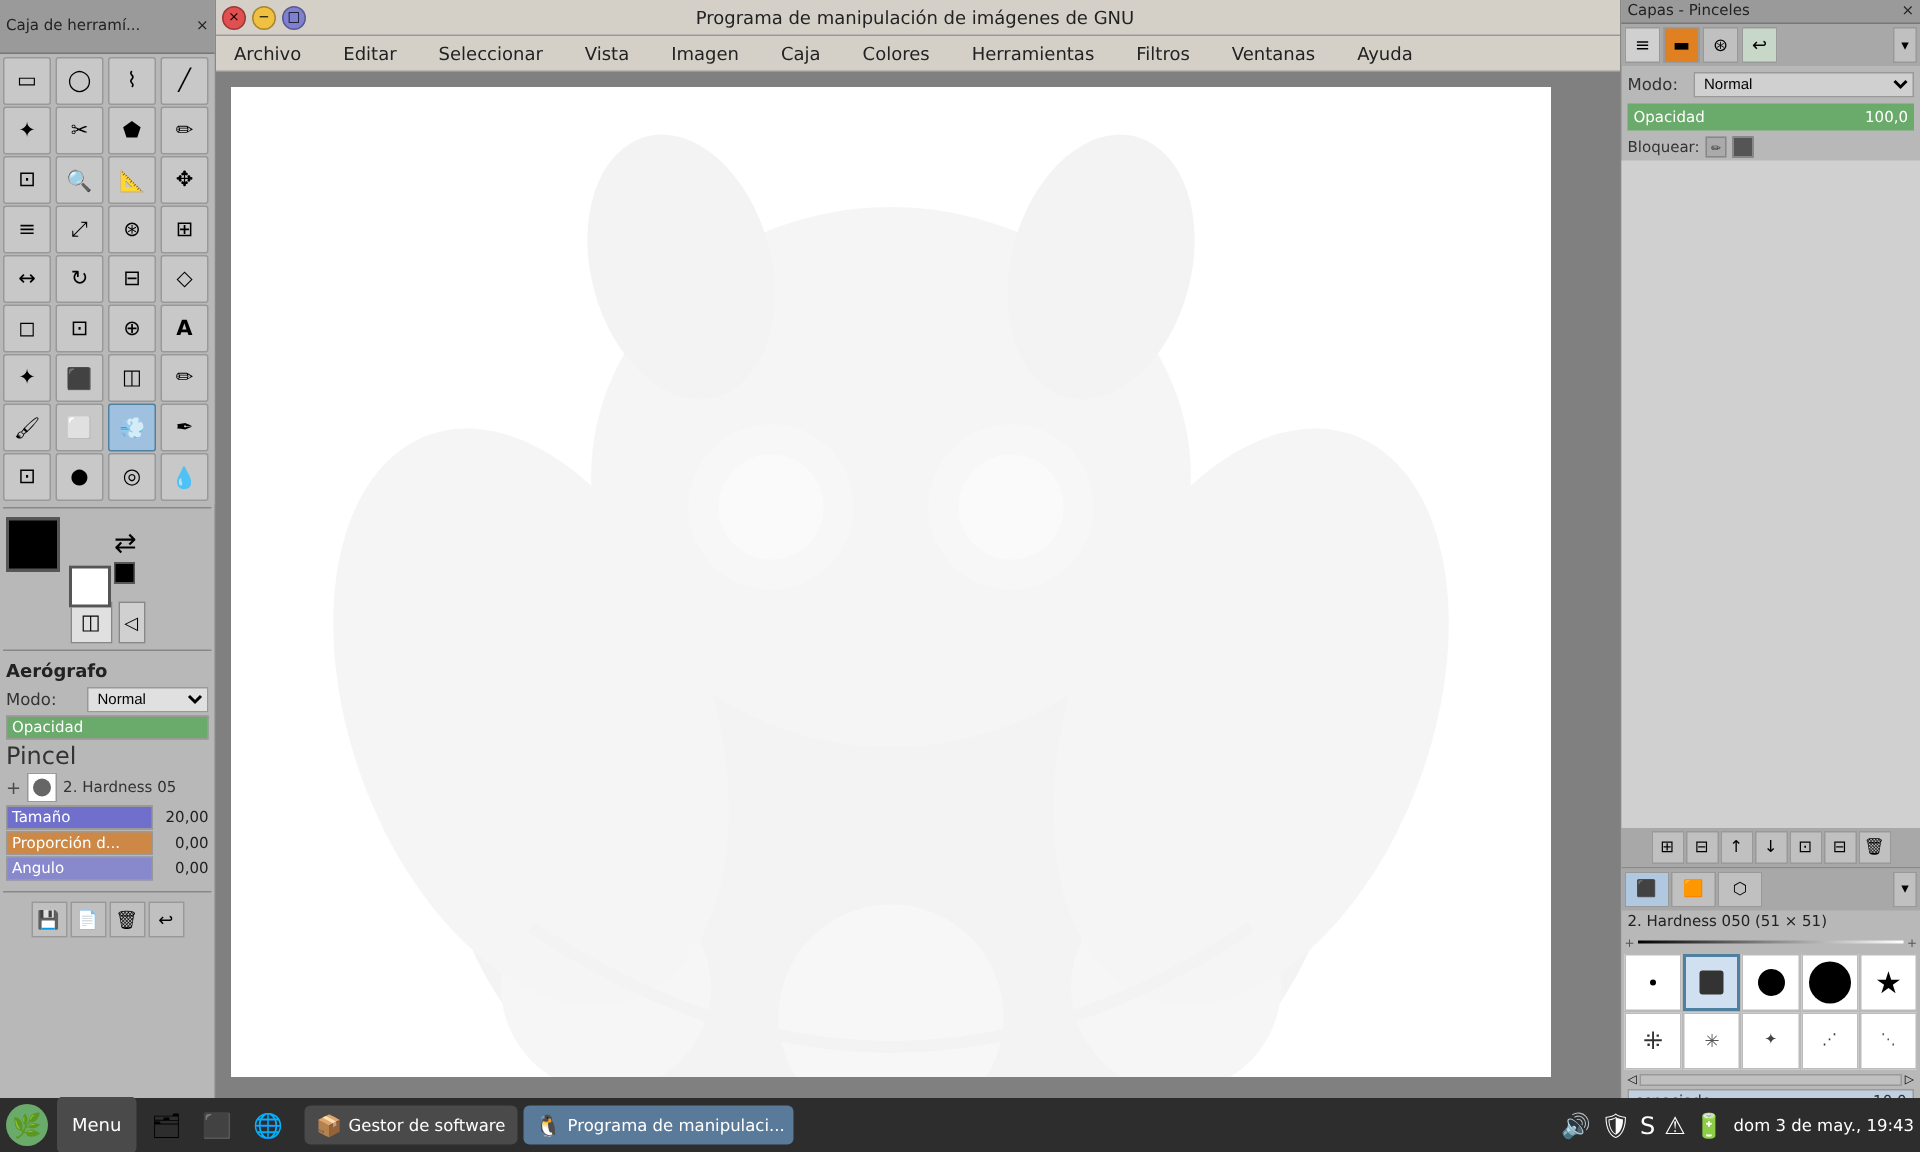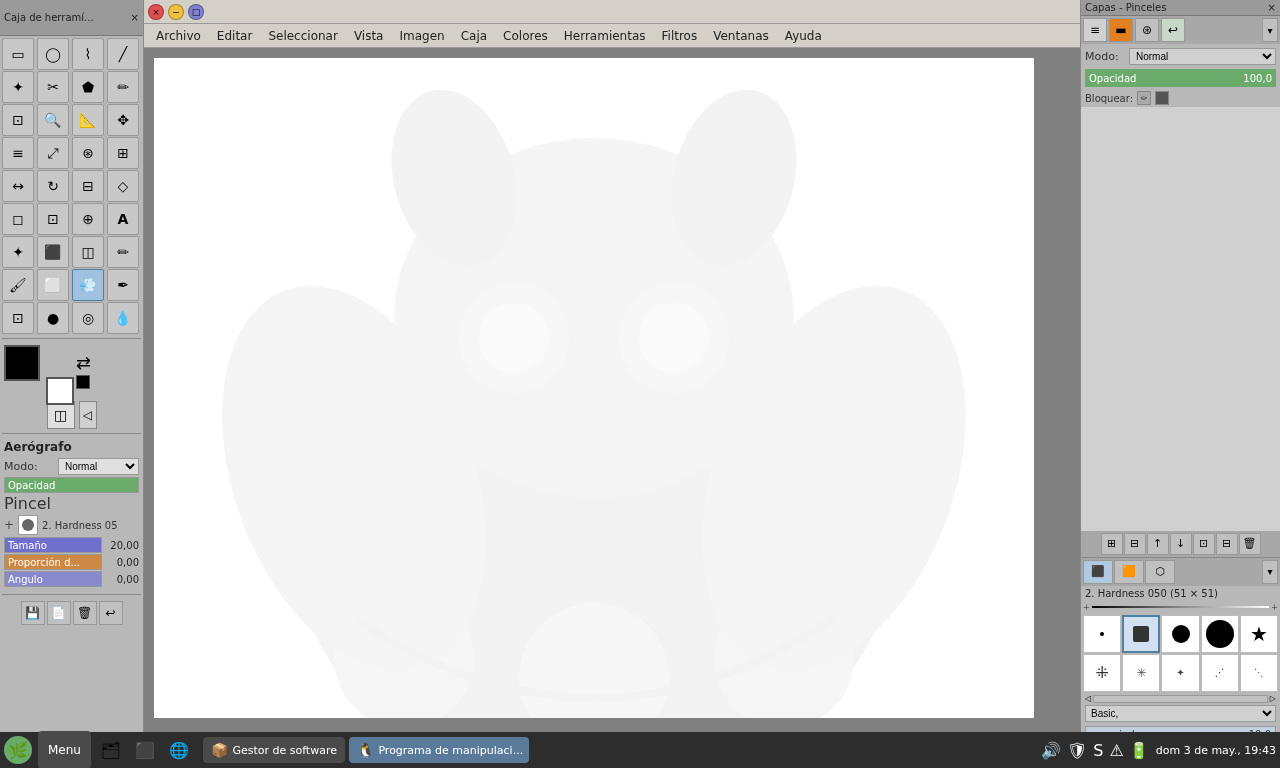--- a/index.html
+++ b/index.html
@@ -51,21 +51,21 @@
 
     
     .title-bar { background: #d4d0c8; height: 24px; display: flex; align-items: center; justify-content: space-between; padding: 0 4px; border-bottom: 1px solid #999; }
     .title-bar-title { flex: 1; text-align: center; font-size: 12px; color: #222; }
     .win-btn { width: 16px; height: 16px; border-radius: 50%; cursor: pointer; border: 1px solid rgba(0,0,0,0.3); display: flex; align-items: center; justify-content: center; font-size: 9px; }
     .win-btn.minimize { background: #f0c040; }
     .win-btn.maximize { background: #8080d0; }
     .win-btn.close { background: #e05050; }
 
     
-    .menu-bar { background: #d4d0c8; height: 24px; display: flex; align-items: center; padding: 0 4px; gap: 0; border-bottom: 1px solid #999; }
+    .menu-bar { background: #d4d0c8; height: 24px; display: flex; align-items: center; padding: 0 4px; gap: 12px; border-bottom: 1px solid #999; }
     .menu-item { padding: 2px 8px; cursor: pointer; font-size: 12px; color: #222; border-radius: 2px; }
 
     
     .canvas-area { flex: 1; background: #808080; display: flex; align-items: flex-start; justify-content: flex-start; padding: 10px; overflow: auto; position: relative; }
     .canvas { background: white; width: 880px; height: 660px; position: relative; overflow: hidden; }
 
     
     .right-panel { width: 200px; background: #b8b8b8; border-left: 1px solid #888; display: flex; flex-direction: column; flex-shrink: 0; }
     .right-title-bar { background: #9a9a9a; padding: 2px 4px; font-size: 10px; color: #222; border-bottom: 1px solid #777; display: flex; align-items: center; justify-content: space-between; }
 
@@ -242,20 +242,21 @@
   </div>
 
   <div class="canvas-container">
 
     <div class="title-bar">
       <div style="display:flex;gap:4px;">
         <div class="win-btn close">×</div>
         <div class="win-btn minimize">−</div>
         <div class="win-btn maximize">□</div>
       </div>
+      <div class="title-bar-title">Programa de manipulación de imágenes de GNU</div>
       <div style="width:60px;"></div>
     </div>
 
     <div class="menu-bar">
       <div class="menu-item">Archivo</div>
       <div class="menu-item">Editar</div>
       <div class="menu-item">Seleccionar</div>
       <div class="menu-item">Vista</div>
       <div class="menu-item">Imagen</div>
       <div class="menu-item">Caja</div>
@@ -393,25 +394,20 @@
           <div style="font-size:10px;color:#555;">⋱</div>
         </div>
       </div>
 
       <div style="display:flex;align-items:center;padding:0 4px;gap:2px;">
         <div style="font-size:8px;">◁</div>
         <div style="flex:1;height:8px;background:#c0c0c0;border:1px solid #999;"></div>
         <div style="font-size:8px;">▷</div>
       </div>
 
-      <div class="brush-category">
-        <select class="brush-cat-select">
-          <option>Basic,</option>
-        </select>
-      </div>
 
       <div class="spacing-row">
         <div class="spacing-bar">
           <span class="spacing-label">espaciado</span>
           <span class="spacing-val">10,0</span>
         </div>
       </div>
 
       <div class="brush-tool-icons">
         <div class="brush-tool-icon">✏</div>

